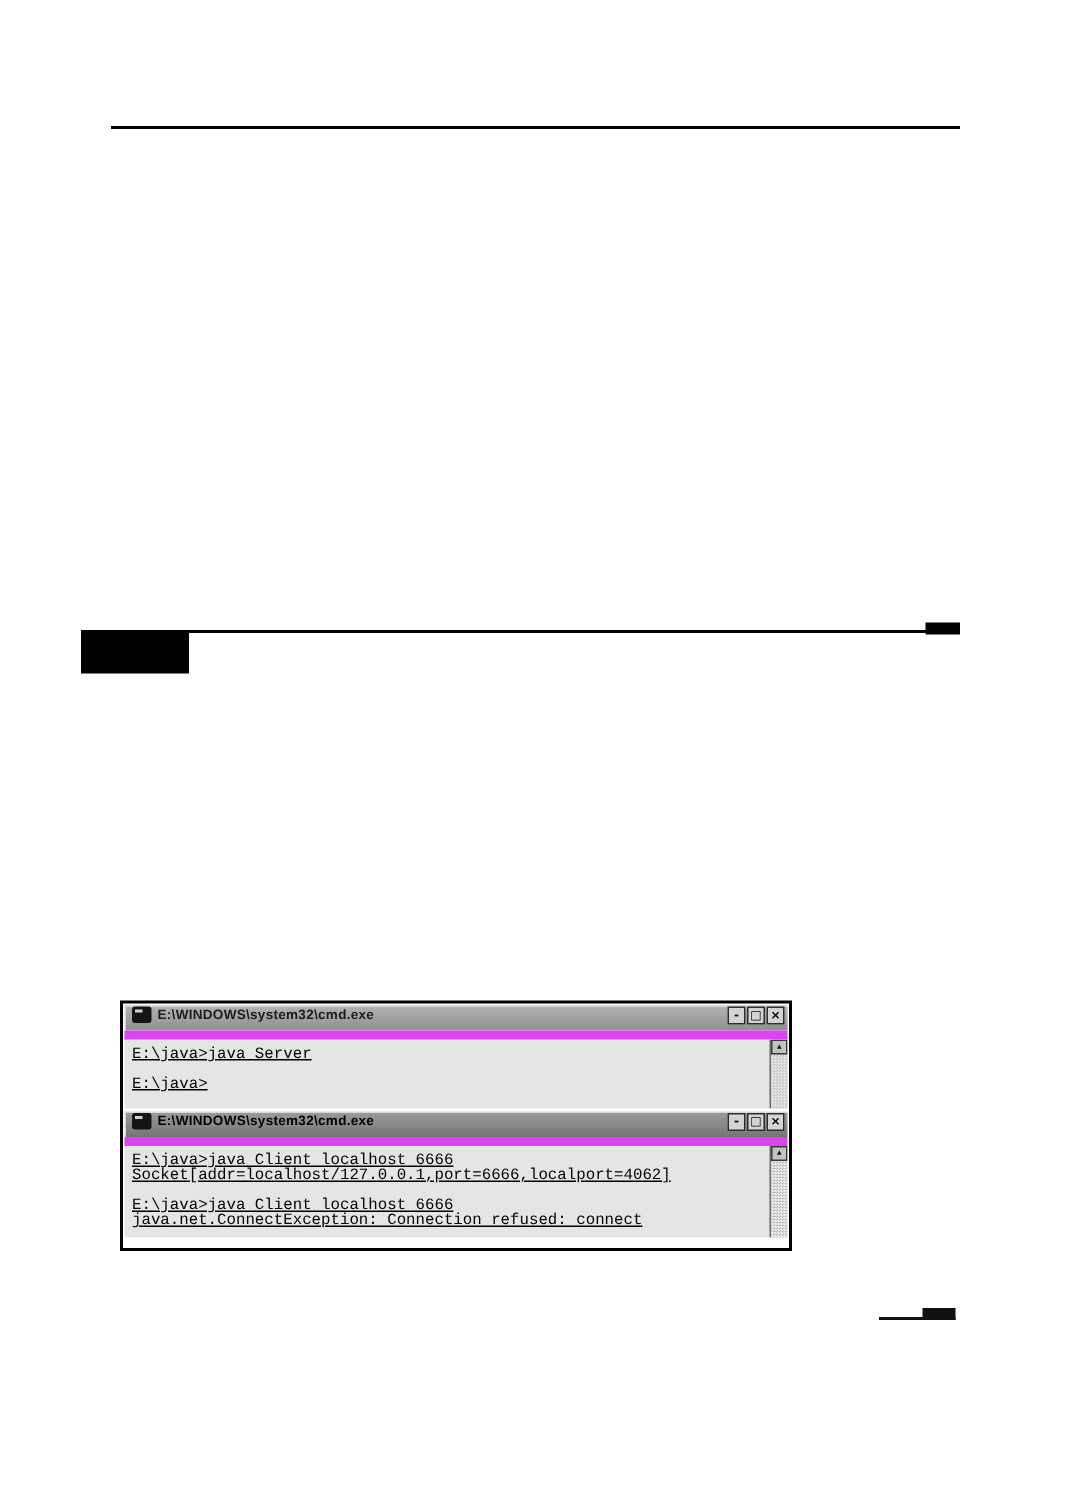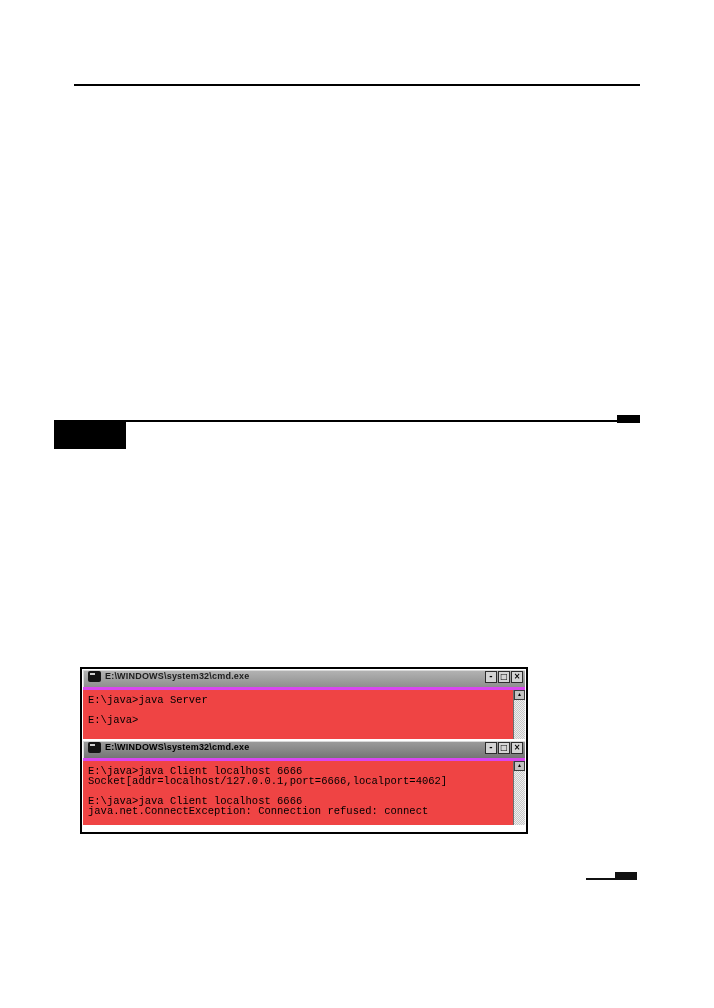--- a/index.html
+++ b/index.html
@@ -34,23 +34,23 @@
   .title-text { font-size:9px; font-weight:bold; letter-spacing:.2px;
                 white-space:nowrap; overflow:hidden; flex:1; }
   .win1 .title-text { color:#1c1c1c; }
   .win2 .title-text { color:#000; }
 
   .controls { display:flex; gap:1px; flex:0 0 auto; }
   .ctrl-btn { width:12px; height:12px; background:#d4d4d4; border:1px solid #2c2c2c;
               font-size:8px; font-weight:bold; line-height:10px; text-align:center;
               color:#000; font-family:"DejaVu Sans", sans-serif; }
 
-  .console { position:relative; background:#ef4444; border-top:3px solid #d946ef;
+  .console { position:relative; background:#e5e5e5; border-top:6px solid #d946ef;
              font-family:"Liberation Mono", monospace; font-size:10.5px;
-             line-height:10px; color:#000; padding:5px 14px 0 5px; overflow:hidden; }
+             line-height:10px; color:#000; padding:5px 14px 0 5px; overflow:hidden;text-decoration:underline; }
   .win1 .console { height:52px; }
   .win2 .console { height:67px; }
   .line { white-space:pre; height:10px; }
 
   .scrollbar { position:absolute; right:0; top:0; bottom:0; width:12px;
                background-color:#d9d9d9;
                background-image:repeating-conic-gradient(#efefef 0% 25%, #c6c6c6 0% 50%);
                background-size:2px 2px; border-left:1px solid #6e6e6e; }
   .scroll-up { position:absolute; top:0; left:0; width:11px; height:10px;
                background:#c2c2c2; border:1px solid #3a3a3a; font-size:5px;

